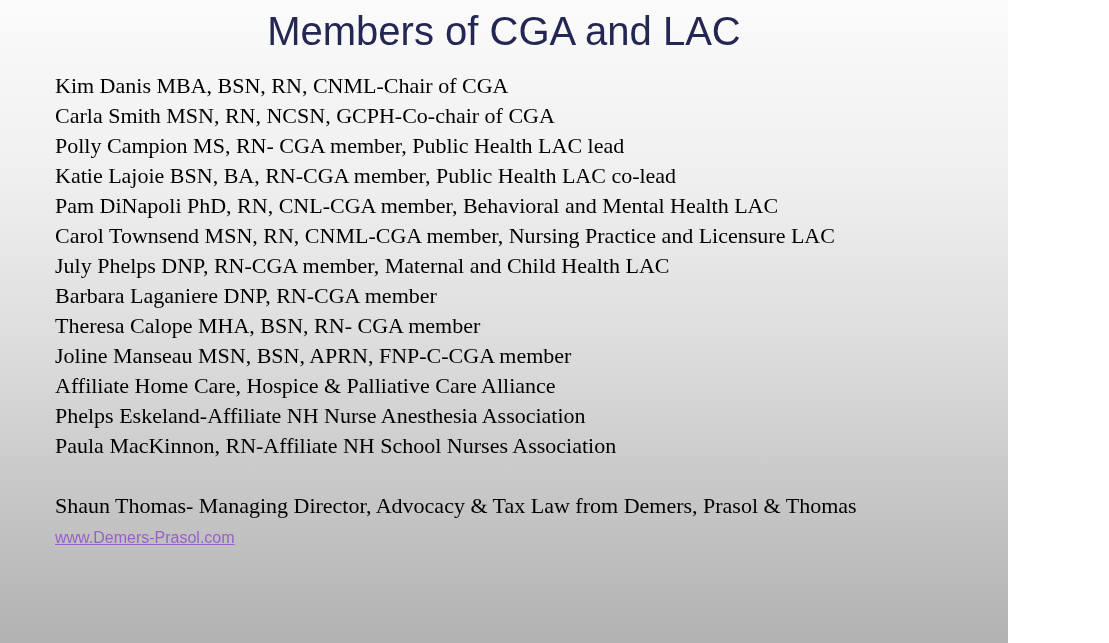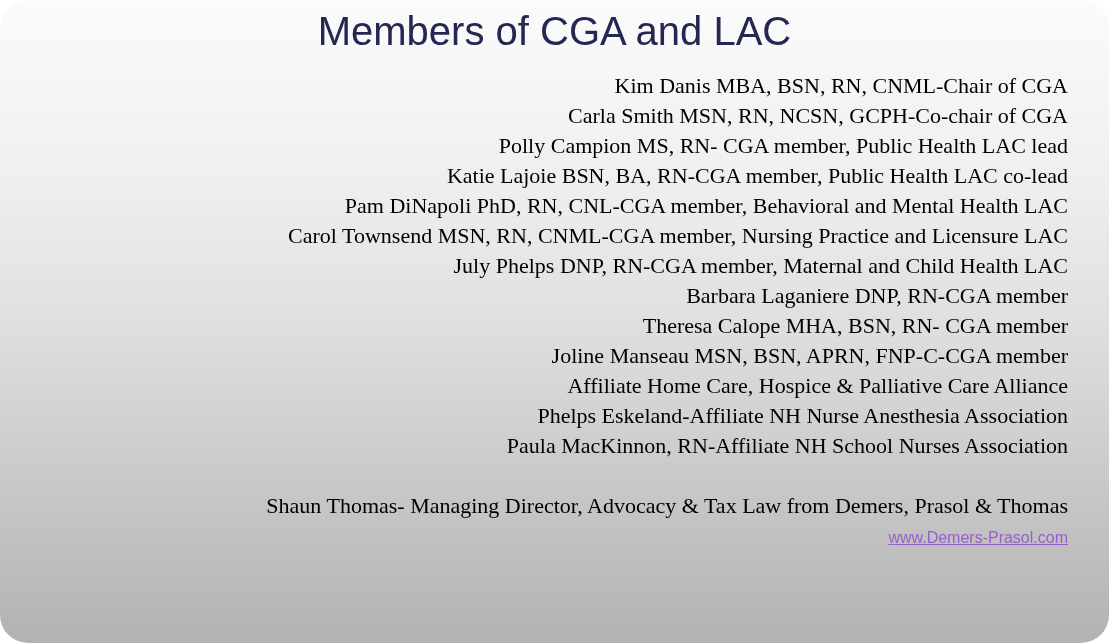--- a/index.html
+++ b/index.html
@@ -1,49 +1,47 @@
 <!DOCTYPE html>
 <html><head>
 <meta charset="utf-8">
 <style>
   html, body {
     margin: 0;
     padding: 0;
   }
   .slide {
     position: relative;
-    width: 1109px;
+    width: 1008px;
     height: 643px;
     overflow: hidden;
     background: linear-gradient(180deg, #fbfbfb 0%, #efefef 28%, #dedede 52%, #c6c6c6 78%, #b2b2b2 100%);
     font-family: "Liberation Serif", serif;
-    border-radius: 28px;
   }
   .title {
     margin: 0;
     position: absolute;
     top: 8px;
     left: 0;
     width: 100%;
     text-align: center;
     font-family: "Liberation Sans", sans-serif;
     font-weight: 400;
     font-size: 40px;
     line-height: 46px;
     color: #232751;
   }
   .body-block {
     position: absolute;
     top: 71px;
     left: 55px;
-    right: 41px;
+    right: 30px;
     font-size: 22px;
     line-height: 30px;
     color: #000000;
-    text-align: right;
   }
   .line {
     white-space: nowrap;
   }
   .spacer {
     height: 30px;
   }
   .weblink {
     display: inline-block;
     font-family: "Liberation Sans", sans-serif;

